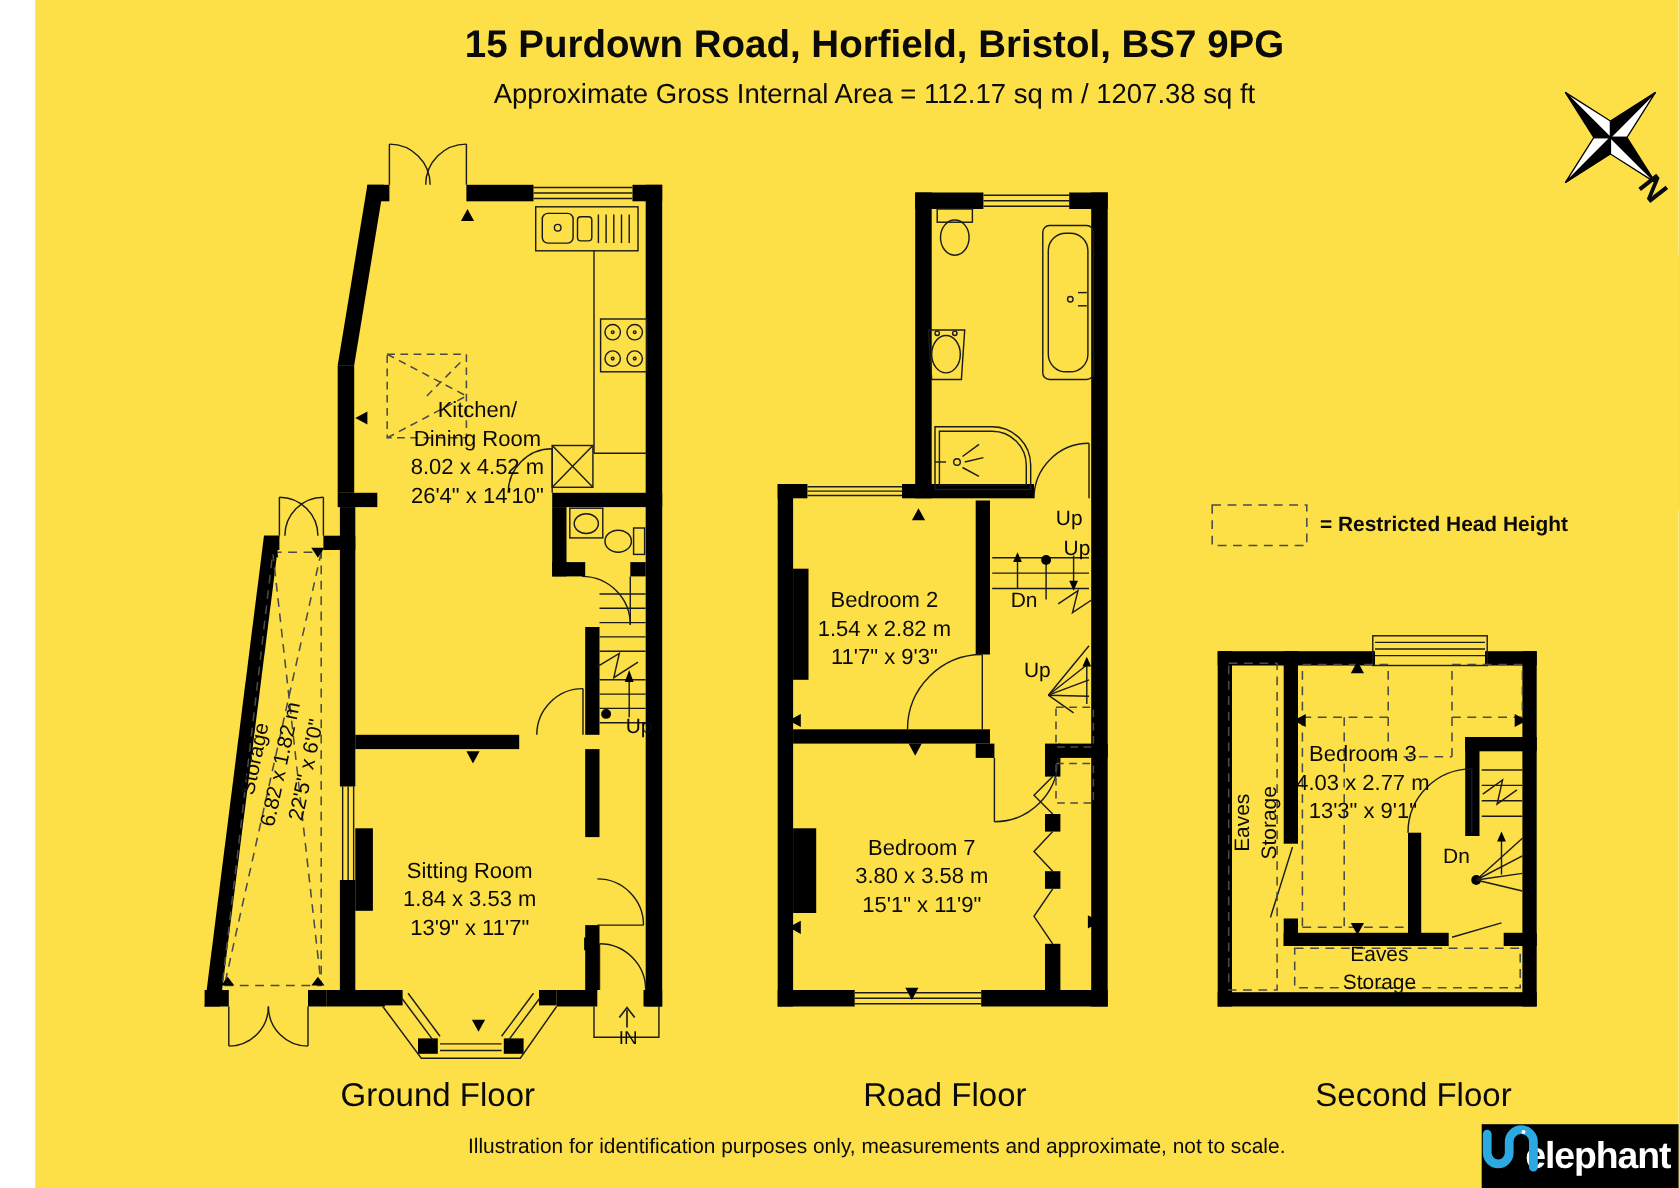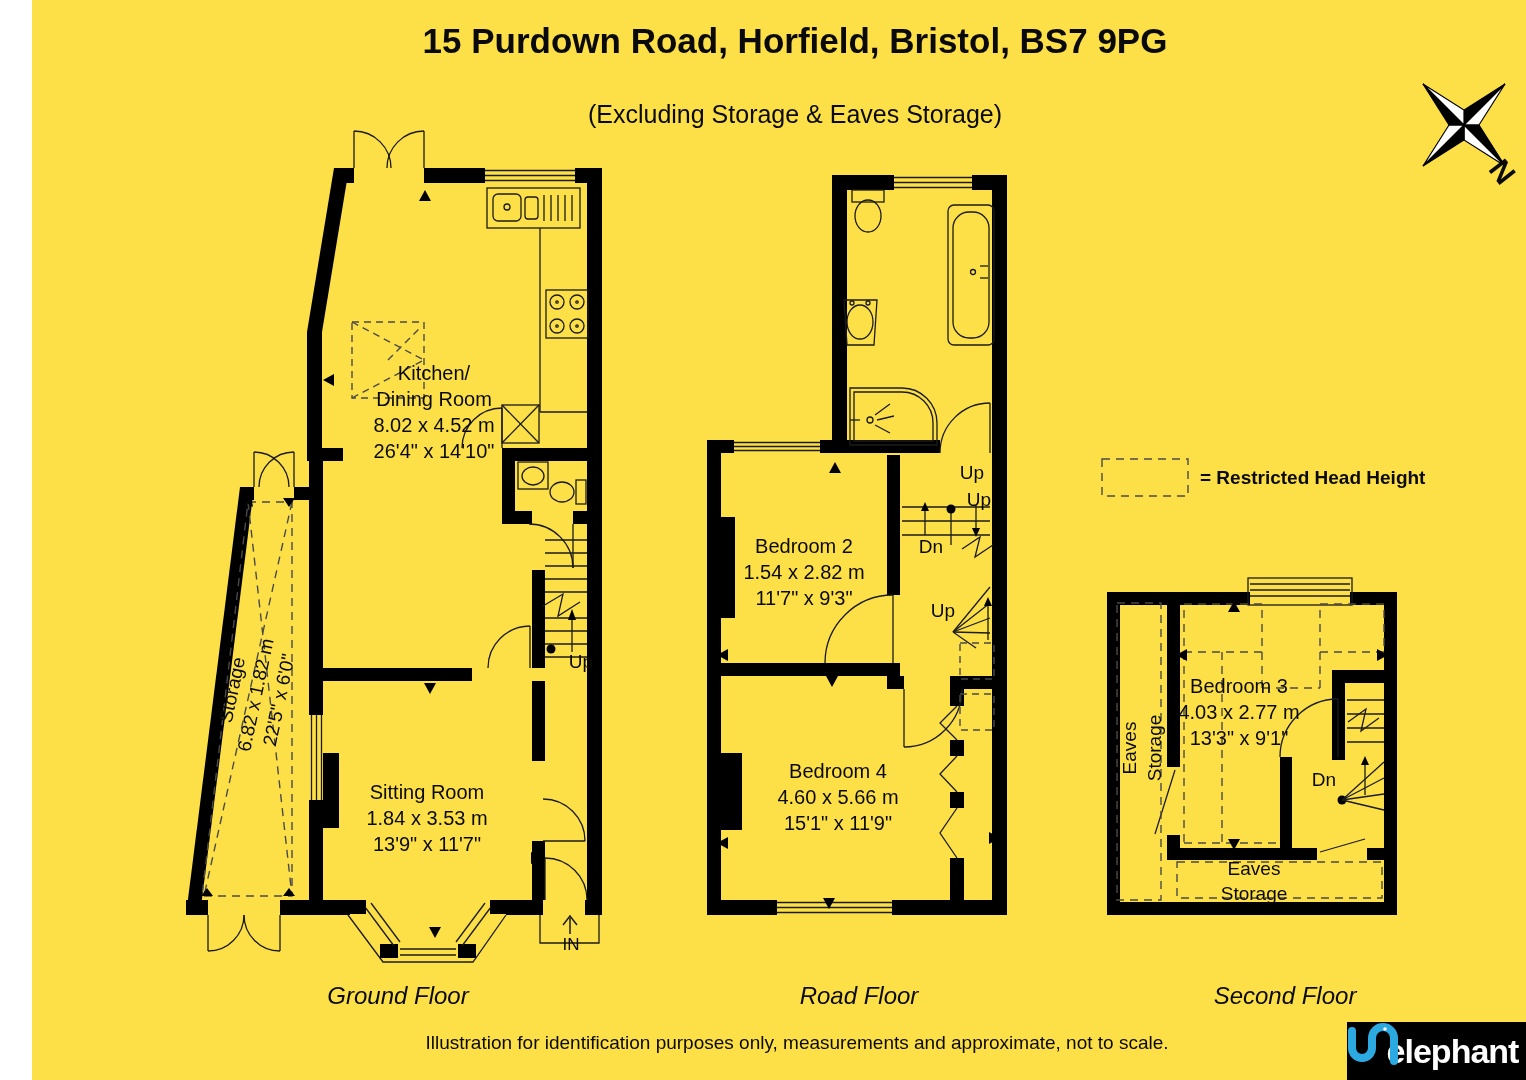--- a/index.html
+++ b/index.html
@@ -5,21 +5,21 @@
   html,body{margin:0;padding:0;background:#fff;}
   .page{position:relative;width:1526px;height:1080px;background:#fde047;overflow:hidden;
         font-family:"Liberation Sans",sans-serif;color:#000;margin-left:32px;}
   svg{position:absolute;left:0;top:0;}
   .lbl{position:absolute;transform:translate(-50%,-50%);text-align:center;white-space:nowrap;
        font-size:20px;line-height:26px;color:#0a0a0a;}
   .lbl div{display:block;}
   .title{font-size:35px;font-weight:bold;letter-spacing:0px;}
   .subtitle{font-size:25px;}
   .marker{font-size:19px;line-height:19px;}
-  .floorlbl{font-size:24px;font-style:italic;}
+  .floorlbl{font-size:30px;}
   .footer{font-size:19px;text-align:center;}
   .rot-storage{transform:translate(-50%,-50%) rotate(-78deg);font-size:19px;line-height:24px;}
   .rot-eaves{transform:translate(-50%,-50%) rotate(-90deg);font-size:19px;line-height:25px;}
   .legendlbl{transform:none;font-size:19px;line-height:37px;text-align:left;}
   .logo{position:absolute;left:1315px;top:1022px;width:211px;height:58px;background:#000;
         display:flex;align-items:center;justify-content:center;gap:8px;}
   .logo span{color:#fff;font-size:34px;font-weight:600;letter-spacing:-1px;}
 </style>
 </head>
 <body>
@@ -361,21 +361,21 @@
     <polygon points="1391,166 1432,125 1432,140" fill="#000"></polygon>
     <polygon points="1391,166 1432,125 1417,125" fill="#fff"></polygon>
     <polygon points="1391,84 1432,125 1417,125" fill="#000"></polygon>
     <polygon points="1391,84 1432,125 1432,110" fill="#fff"></polygon>
   </g>
 
   <rect x="1070" y="459" width="86" height="37" fill="none" stroke="#4a4a4a" stroke-width="1.4" stroke-dasharray="8 6"></rect>
 </svg>
 
 <div class="lbl title" style="left:763px;top:41px;">15 Purdown Road, Horfield, Bristol, BS7 9PG</div>
-<div class="lbl subtitle" style="left:763px;top:114px;">(Excluding Storage &amp; Eaves Storage)</div>
+<div class="lbl subtitle" style="left:763px;top:86px;">Approximate Gross Internal Area = 112.17 sq m / 1207.38 sq ft</div>
 
 <div class="lbl" style="left:1470px;top:172px;font-size:30px;font-weight:bold;transform:translate(-50%,-50%) rotate(52deg);">N</div>
 
 <div class="lbl legendlbl" style="left:1168px;top:459px;font-weight:bold;">= Restricted Head Height</div>
 
 <div class="lbl" style="left:402px;top:412px;">
   <div>Kitchen/</div>
   <div>Dining Room</div>
   <div>8.02 x 4.52 m</div>
   <div>26'4" x 14'10"</div>
@@ -392,22 +392,22 @@
 </div>
 <div class="lbl marker" style="left:549px;top:661px;">Up</div>
 <div class="lbl marker" style="left:539px;top:944px;font-size:17px;">IN</div>
 
 <div class="lbl" style="left:772px;top:572px;">
   <div>Bedroom 2</div>
   <div>1.54 x 2.82 m</div>
   <div>11'7" x 9'3"</div>
 </div>
 <div class="lbl" style="left:806px;top:797px;">
-  <div>Bedroom 4</div>
-  <div>4.60 x 5.66 m</div>
+  <div>Bedroom 7</div>
+  <div>3.80 x 3.58 m</div>
   <div>15'1" x 11'9"</div>
 </div>
 <div class="lbl marker" style="left:940px;top:472px;">Up</div>
 <div class="lbl marker" style="left:947px;top:499px;">Up</div>
 <div class="lbl marker" style="left:899px;top:546px;">Dn</div>
 <div class="lbl marker" style="left:911px;top:610px;">Up</div>
 
 <div class="lbl" style="left:1207px;top:712px;">
   <div>Bedroom 3</div>
   <div>4.03 x 2.77 m</div>

